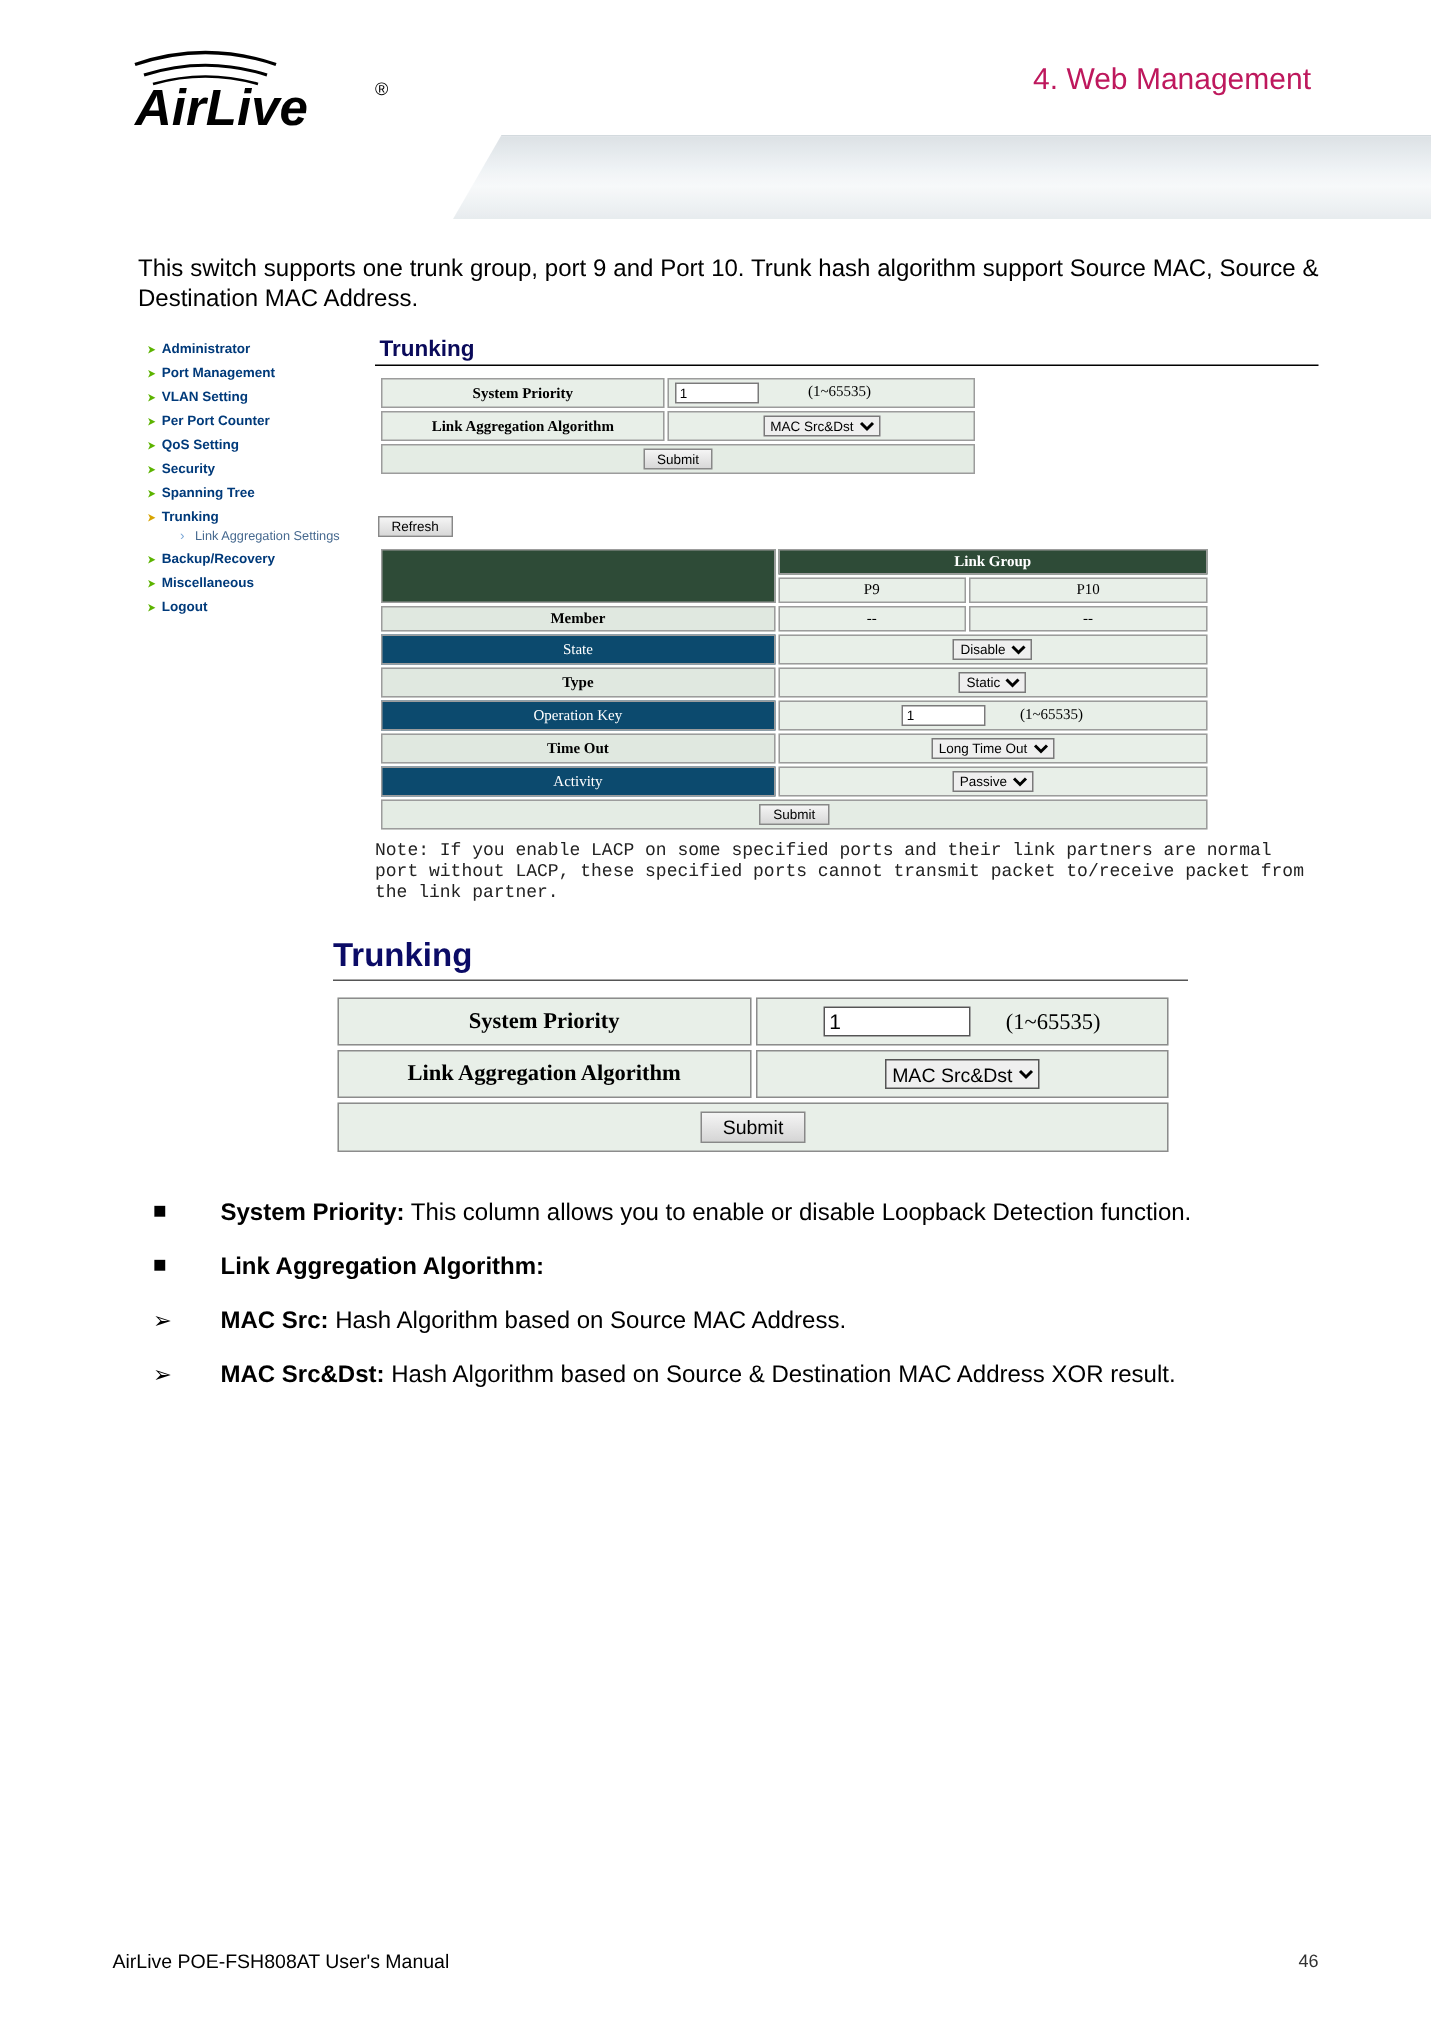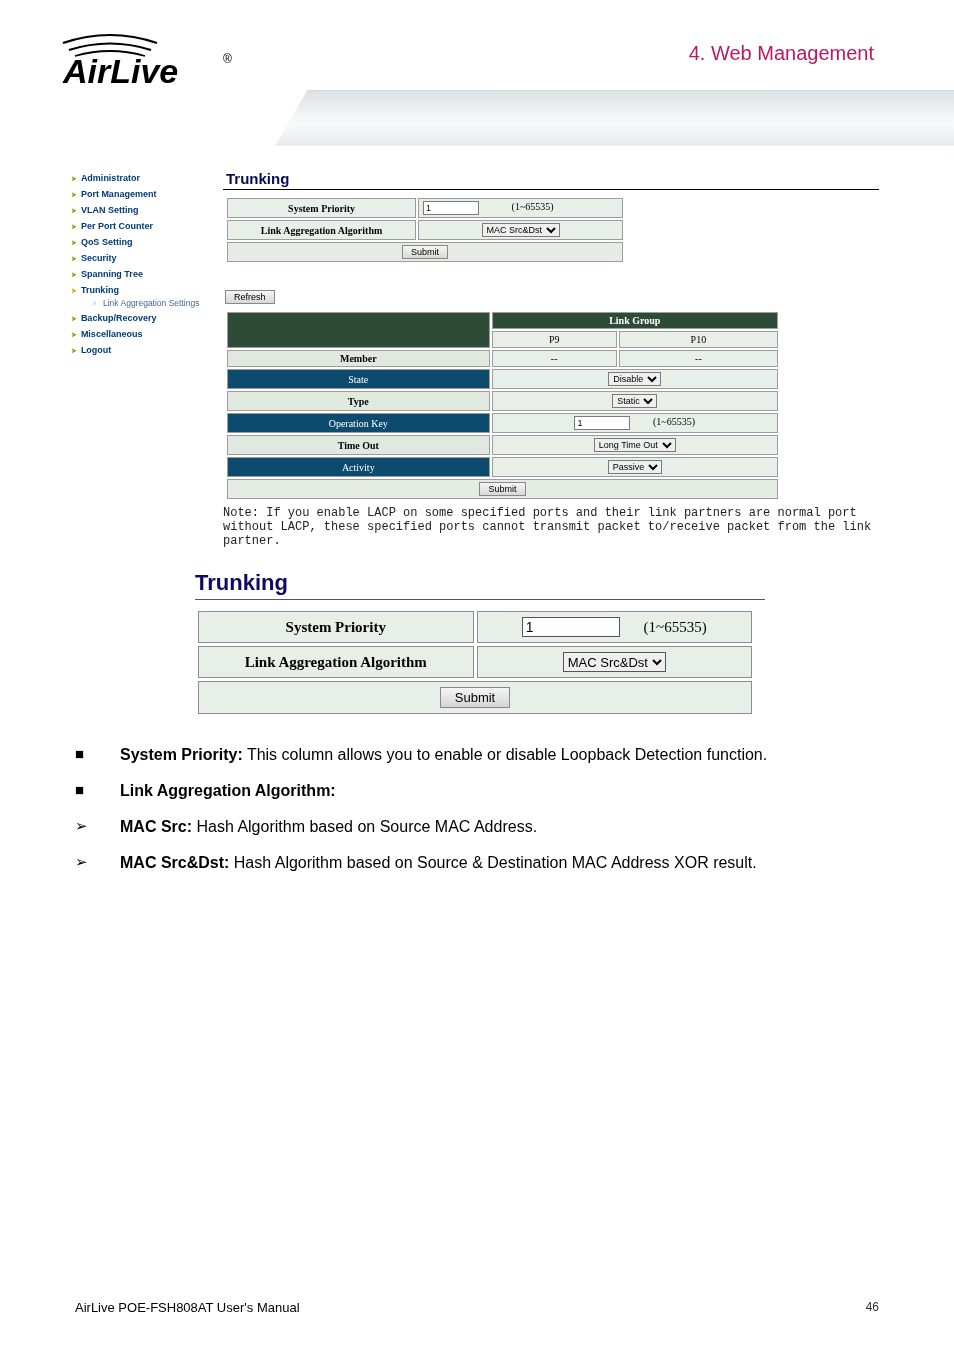--- a/index.html
+++ b/index.html
@@ -8,21 +8,21 @@
     background: #fff;
     width: 954px;
     font-family: Arial, Helvetica, sans-serif;
     color: #000;
   }
   .page {
     position: relative;
     width: 954px;
     height: 1350px;
     box-sizing: border-box;
-    padding: 20px 75px 0 65px;
+    padding: 20px 75px 0 92px;
   }
 
   
   .hdr {
     position: relative;
     height: 110px;
   }
   .logo {
     position: absolute;
     top: 5px; left: -10px;
@@ -300,20 +300,21 @@
           <tspan>Air</tspan><tspan font-style="italic" font-weight="900">Live</tspan>
         </text>
         <text x="168" y="38" font-size="12">®</text>
       </svg>
     </div>
     <div class="chapter">4.  Web Management</div>
     <div class="banner"></div>
   </div>
 
   <div class="body-text">
+    <p>This switch supports one trunk group, port 9 and Port 10. Trunk hash algorithm support Source MAC, Source &amp; Destination MAC Address.</p>
   </div>
 
   <div class="shot">
     <div class="sidebar">
       <div class="nav-item">Administrator</div>
       <div class="nav-item">Port Management</div>
       <div class="nav-item">VLAN Setting</div>
       <div class="nav-item">Per Port Counter</div>
       <div class="nav-item">QoS Setting</div>
       <div class="nav-item">Security</div>

